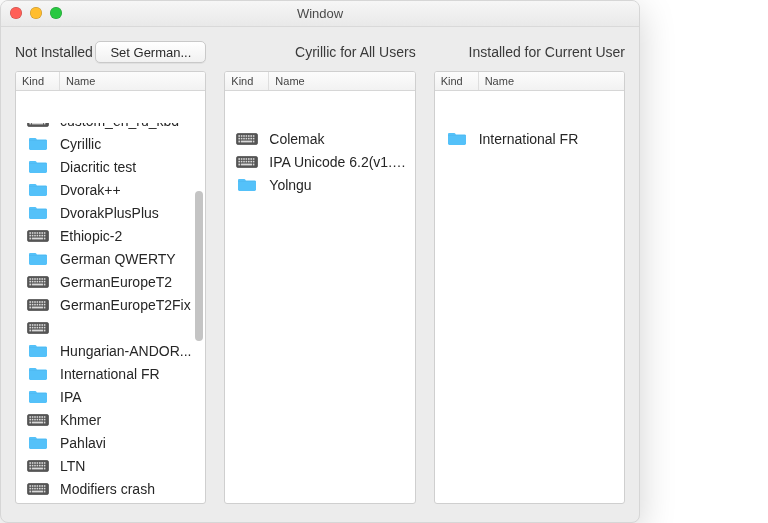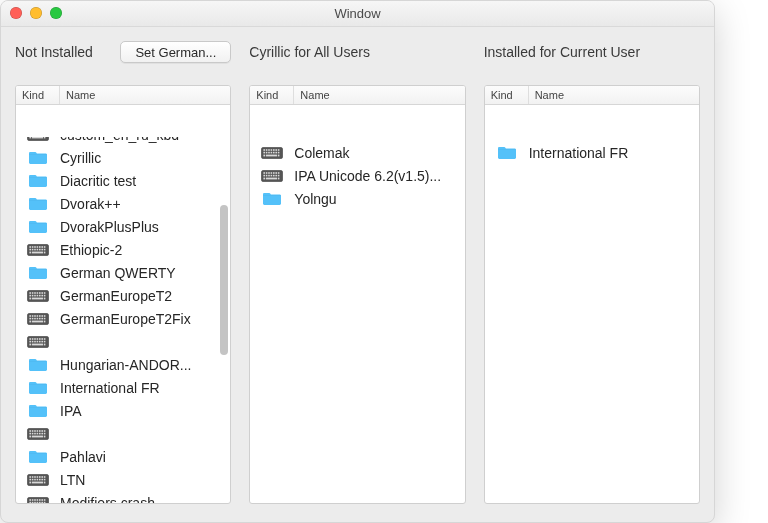--- a/index.html
+++ b/index.html
@@ -8,21 +8,21 @@
     padding: 0;
     width: 768px;
     height: 523px;
     font-family: -apple-system, "Helvetica Neue", Helvetica, Arial, sans-serif;
     font-size: 13px;
     color: #262626;
     background: #ffffff;
     overflow: hidden;
   }
   .window {
-    width: 715px;
+    width: 640px;
     height: 523px;
     background: #ececec;
     border-radius: 8px;
     box-shadow: 0 10px 36px rgba(0,0,0,0.18);
     display: flex;
     flex-direction: column;
     overflow: hidden;
     border: 1px solid #d6d6d6;
   }
   .titlebar {
@@ -66,21 +66,22 @@
     flex: 1;
     display: flex;
     flex-direction: column;
     min-width: 0;
   }
   .pane-header {
     flex: 0 0 26px;
     height: 26px;
     display: flex;
     align-items: center;
-    margin-bottom: 20px;
+    margin-bottom: 6px;
+    justify-content: flex-end;
   }
   .pane-title {
     font-size: 14px;
     color: #3a3a3a;
     white-space: nowrap;
   }
   .btn {
     margin-left: auto;
     font-size: 13px;
     padding: 2px 14px;
@@ -345,20 +346,21 @@
                   </svg>
                 </div>
                 <div class="name-cell">IPA</div>
               </div>
               <div class="row">
                 <div class="kind-cell">
                   <svg class="kbd-icon" viewBox="0 0 22 12">
                     <use href="#kbd-shape"></use>
                   </svg>
                 </div>
+                <div class="name-cell">Khmer</div>
               </div>
               <div class="row">
                 <div class="kind-cell">
                   <svg class="folder-icon" viewBox="0 0 20 15">
                     <use href="#folder-shape"></use>
                   </svg>
                 </div>
                 <div class="name-cell">Pahlavi</div>
               </div>
               <div class="row">

